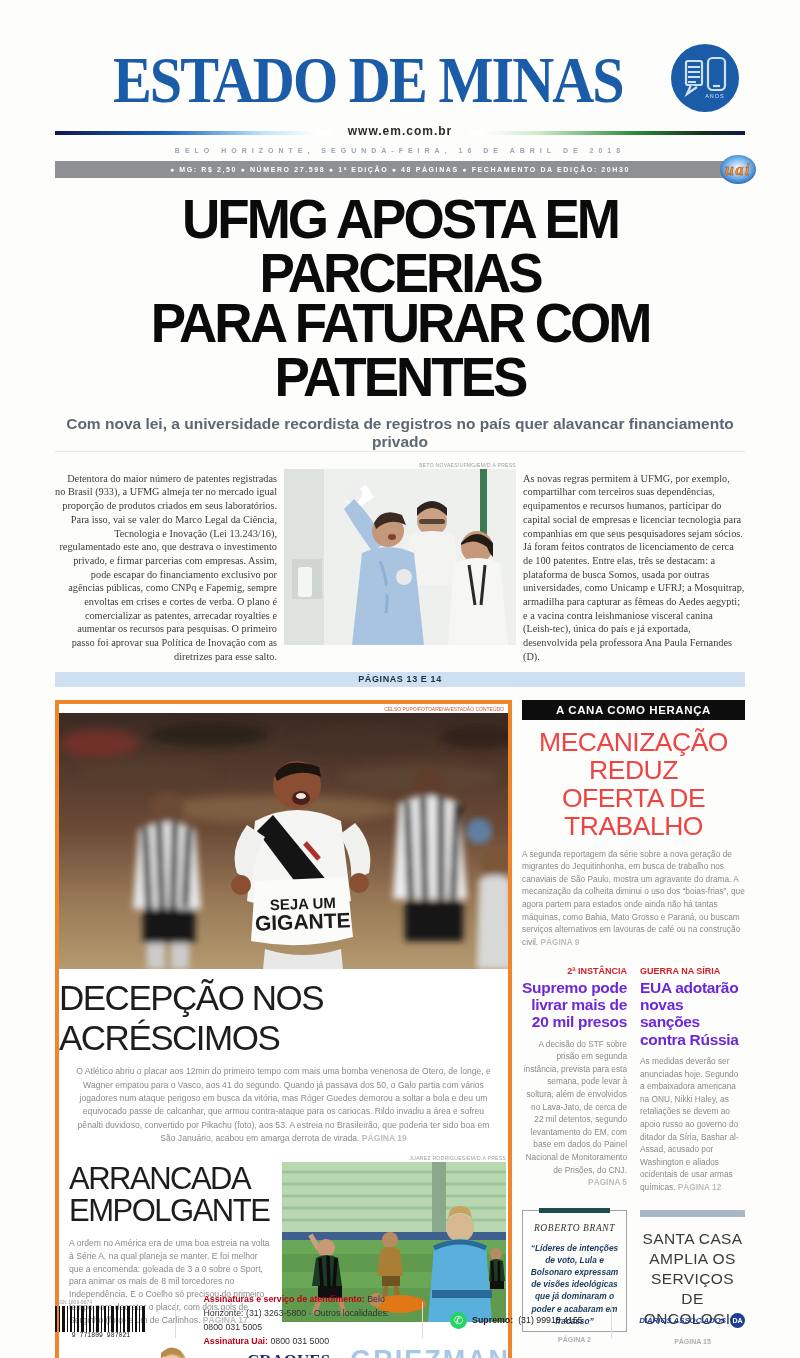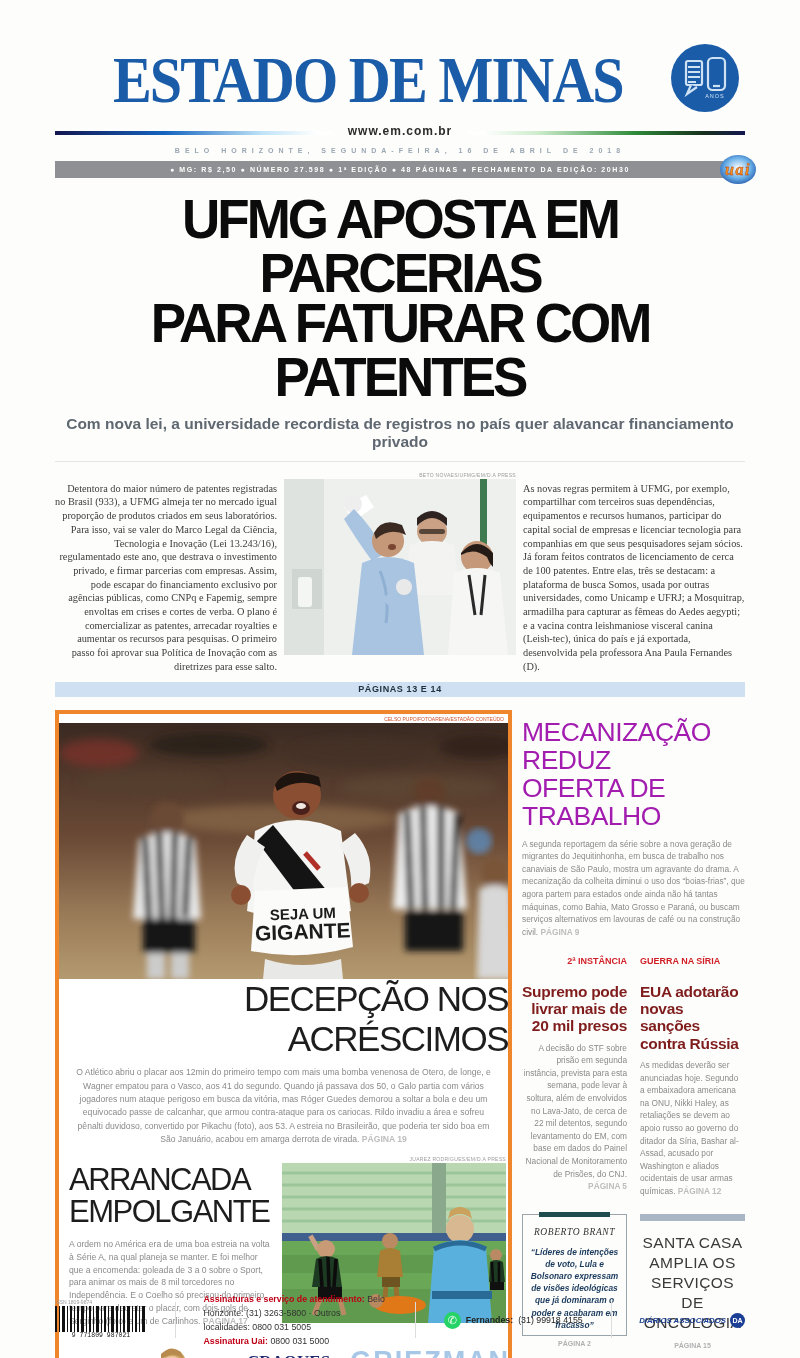--- a/index.html
+++ b/index.html
@@ -26,61 +26,61 @@
   .infobar { position:relative; height:17px; background:#8f9093; margin-top:7px; color:#fff;
     font-size:7px; font-weight:bold; letter-spacing:1.6px; text-align:center; line-height:17px; }
   .uai-logo { position:absolute; right:-12px; top:-7px; }
 
   
   .lead-headline { margin-top:16px; text-align:center; font-weight:800; font-size:53px; line-height:0.98;
     letter-spacing:-3px; color:#0b0b0b; }
   .lead-headline span { display:block; transform:scaleY(1.04); transform-origin:center; }
   .lead-subhead { text-align:center; font-size:15.5px; font-weight:bold; color:#5f6770; margin-top:13px; }
 
-  .lead-cols { display:grid; grid-template-columns:222px 232px 222px; gap:7px; margin-top:10px;
+  .lead-cols { display:grid; grid-template-columns:222px 232px 222px; gap:7px; margin-top:0;
     border-top:1px solid #e6e6e6; padding-top:10px; }
   .col-serif { font-family:"Liberation Serif",serif; font-size:10.3px; line-height:1.33; color:#3c3c3c; padding-top:10px; }
   .col-left { text-align:right; }
   .photo-credit { font-size:5px; color:#9b9b9b; text-align:right; letter-spacing:0.3px; margin-bottom:1px; }
   .credit-red { color:#d0502a; }
 
   .pages-bar { margin-top:9px; background:#cfe0f2; height:15px; line-height:15px; text-align:center;
     font-weight:bold; font-size:9px; color:#20323f; letter-spacing:0.6px; }
 
   
   .main-grid { display:grid; grid-template-columns:457px 223px; gap:10px; margin-top:13px; }
 
   .sports-box { border:4px solid #f0862c; background:#fff; height:705px; overflow:hidden; }
   .main-photo-credit { font-size:5px; text-align:right; padding:2px 4px 1px; }
-  .decepcao-h { text-align:right; font-size:35px; font-weight:400; letter-spacing:-1.5px; color:#1d1d1d; }
+  .decepcao-h { text-align:left; font-size:35px; font-weight:400; letter-spacing:-1.5px; color:#1d1d1d; margin-top:9px; }
   .decepcao-body { font-size:8.6px; line-height:1.55; color:#8a8a8a; text-align:center; padding:7px 17px 2px; }
   .pageref { color:#bdbdbd; font-weight:bold; }
 
   .sports-two { display:grid; grid-template-columns:203px 1fr; gap:10px; padding:8px 10px 0; }
   .arrancada-h { font-size:31px; font-weight:400; letter-spacing:-1.5px; line-height:1.04; color:#1d1d1d; margin:8px 0 9px; }
   .arrancada-body { font-size:8.6px; line-height:1.5; color:#8a8a8a; }
 
   .craques { position:relative; margin:8px 10px 0; height:142px; }
   .craques-illu { position:absolute; left:0; bottom:0; }
   .craques-right { margin-left:178px; }
   .craques-head { display:flex; align-items:center; gap:10px; margin-top:16px; }
   .craques-kicker { font-family:"Liberation Serif",serif; font-weight:bold; color:#1e2a6e; font-size:17px; line-height:1.05; }
   .craques-sep { width:2px; height:36px; background:#b8cfe4; }
   .craques-name { font-size:27px; font-weight:bold; color:#a7c7e7; letter-spacing:2px; transform:scaleY(1.1); }
 
   
   .rail-black-bar { background:#0d0d0d; color:#fff; text-align:center; font-weight:bold; font-size:11.5px;
     letter-spacing:0.6px; height:20px; line-height:20px; }
-  .cana-h { font-size:26.5px; font-weight:400; letter-spacing:-0.5px; line-height:1.05; color:#a21caf; margin-top:9px; }
+  .cana-h { font-size:26.5px; font-weight:400; letter-spacing:-0.5px; line-height:1.05; color:#ef4444; margin-top:9px;text-align:center; }
   .rail-body { font-size:8.3px; line-height:1.52; color:#8a8a8a; margin-top:7px; }
 
   .rail-cols { display:grid; grid-template-columns:1fr 1fr; gap:13px; margin-top:17px; }
   .kicker-red { color:#d11f26; font-weight:bold; font-size:9px; }
   .col-a { text-align:right; }
-  .rail-h2 { font-size:15.5px; font-weight:bold; color:#7f1d1d; line-height:1.12; margin-top:17px; letter-spacing:-0.3px; }
+  .rail-h2 { font-size:15.5px; font-weight:bold; color:#6d28d9; line-height:1.12; margin-top:3px; letter-spacing:-0.3px; }
 
   .rail-boxes { display:grid; grid-template-columns:1fr 1fr; gap:13px; margin-top:16px; }
   .brant-box { border:1px solid #9aa5ab; position:relative; padding:12px 7px 8px; text-align:center; height:122px; }
   .brant-top { position:absolute; top:-3px; left:16px; right:16px; height:5px; background:#1d4d4d; }
   .brant-name { font-family:"Liberation Serif",serif; font-style:italic; font-size:9.5px; color:#333; letter-spacing:0.6px; }
   .brant-quote { font-style:italic; font-weight:bold; font-size:8.4px; color:#1a3a5c; margin-top:9px; line-height:1.45; }
   .santa { text-align:center; }
   .santa-top { height:7px; background:#a9b6c6; margin-bottom:12px; }
   .santa-h { font-size:15.5px; letter-spacing:0.4px; color:#3a3a3a; line-height:1.3; font-weight:400;text-align:center; }
   .small-pageref { font-size:7px; color:#b0b0b0; font-weight:bold; margin-top:9px; }
@@ -374,20 +374,21 @@
               <div class="craques-sep"></div>
               <div class="craques-name">GRIEZMANN</div>
             </div>
 
           </div>
         </div>
       </div>
 
       <div class="rail">
 
+        <div class="rail-black-bar">A CANA COMO HERANÇA</div>
         <div class="cana-h">
           <span>MECANIZAÇÃO REDUZ</span><br>
           <span>OFERTA DE TRABALHO</span>
         </div>
         <div class="rail-body">
           <span>A segunda reportagem da série sobre a nova geração de migrantes do Jequitinhonha, em busca de trabalho nos canaviais de São Paulo, mostra um agravante do drama. A mecanização da colheita diminui o uso dos “boias-frias”, que agora partem para estados onde ainda não há tantas máquinas, como Bahia, Mato Grosso e Paraná, ou buscam serviços alternativos em lavouras de café ou na construção civil.</span>
           <span class="pageref">PÁGINA 9</span>
         </div>
 
         <div class="rail-cols">
@@ -471,21 +472,21 @@
       <div>
         <span class="red-label">Assinatura Uai:</span>
         <span>0800 031 5000</span>
       </div>
     </div>
 
     <div class="footer-divider"></div>
 
     <div class="wa">
       <span class="wa-circle">✆</span>
-      <span class="wa-label">Fernandes:</span>
+      <span class="wa-label">Supremo:</span>
       <span>(31) 99918 4155</span>
     </div>
 
     <div class="footer-divider"></div>
 
     <div class="da-brand">
       <span>DIÁRIOS ASSOCIADOS</span>
       <span class="da-circle">DA</span>
     </div>
   </div>

